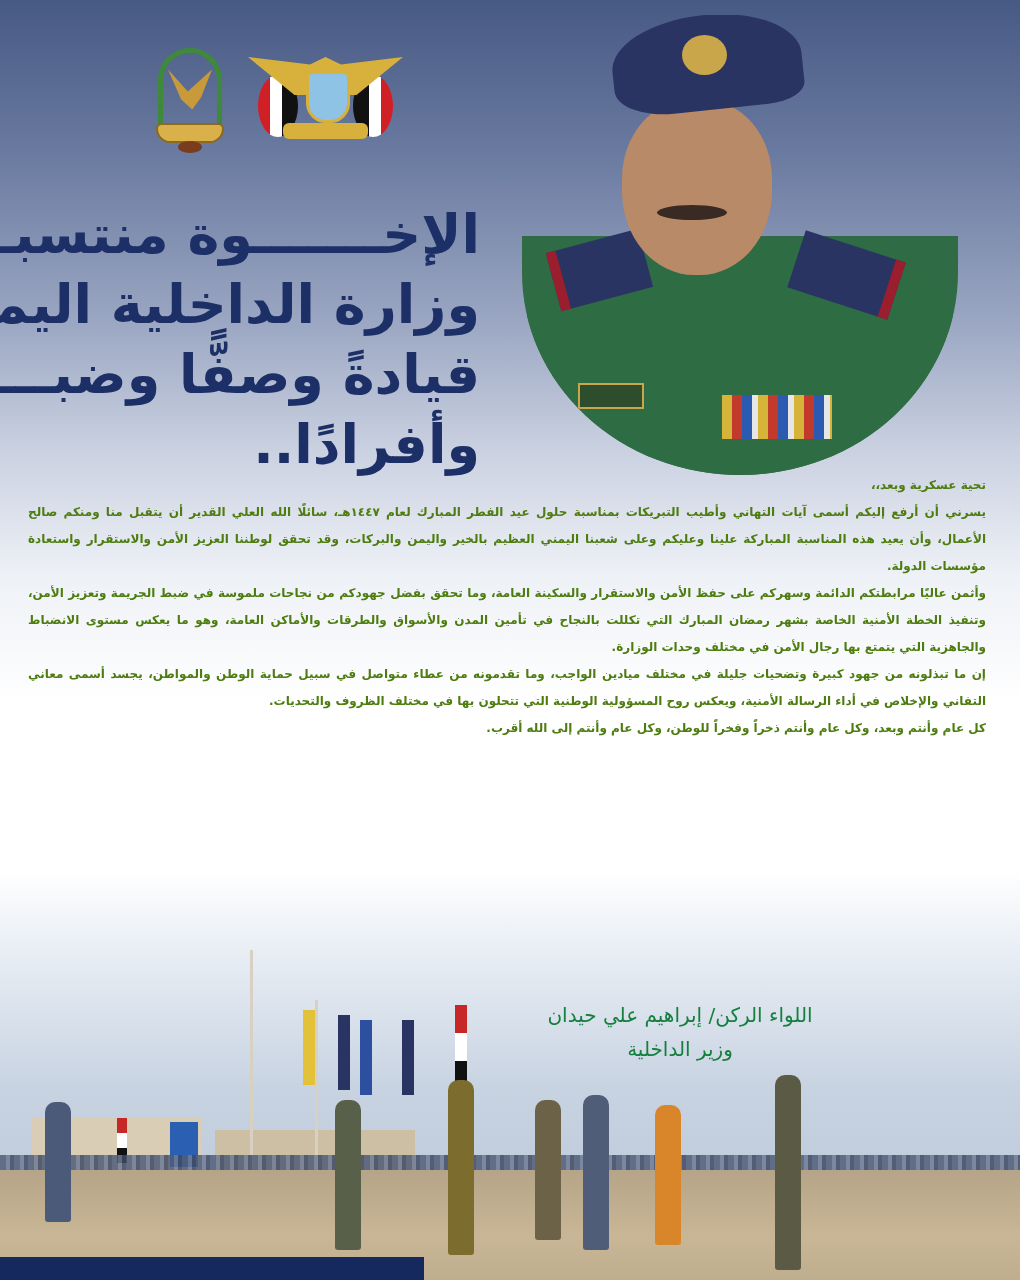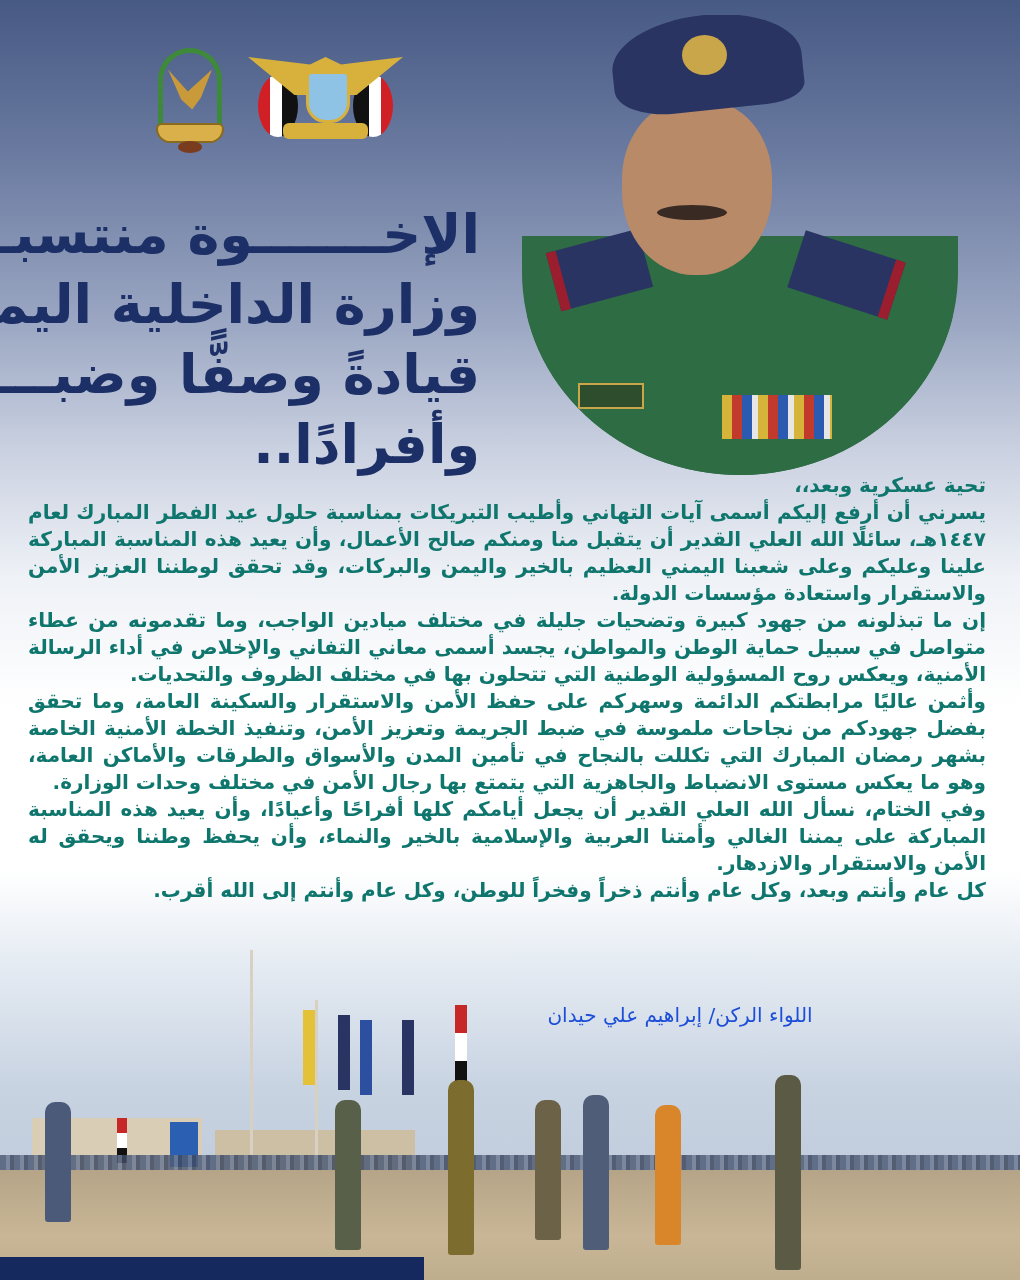--- a/index.html
+++ b/index.html
@@ -30,35 +30,35 @@
     .portrait .beret { position: absolute; top: 0; left: 90px; width: 190px; height: 95px; background: #2a3463; border-radius: 50% 50% 20% 30%; transform: rotate(-6deg); }
     .portrait .badge { position: absolute; top: 20px; left: 160px; width: 45px; height: 40px; border-radius: 50%; background: #c9a64a; }
     .portrait .face { position: absolute; top: 85px; left: 100px; width: 150px; height: 175px; background: #b98a68; border-radius: 45% 45% 48% 48%; }
     .portrait .mustache { position: absolute; top: 190px; left: 135px; width: 70px; height: 15px; background: #3a2a24; border-radius: 50%; }
     .portrait .uniform { position: absolute; top: 230px; left: 0; right: 0; bottom: 0; background: #2e6c44; border-radius: 40% 40% 0 0; }
     .portrait .epaulet-l { position: absolute; top: 225px; left: 30px; width: 85px; height: 60px; background: #2a3463; border-left: 10px solid #9b1e2e; transform: rotate(-15deg); }
     .portrait .epaulet-r { position: absolute; top: 230px; left: 272px; width: 95px; height: 60px; background: #2a3463; border-right: 10px solid #9b1e2e; transform: rotate(18deg); }
     .portrait .nametag { position: absolute; top: 368px; left: 56px; width: 62px; height: 22px; background: #2d4d2c; border: 2px solid #c9a64a; }
     .portrait .ribbons { position: absolute; top: 380px; left: 200px; width: 110px; height: 44px; background: repeating-linear-gradient(90deg, #d6b43a 0 10px, #c23a2c 10px 20px, #2a5bb1 20px 30px, #e6e6e6 30px 36px); }
 
-    .body-text { position: absolute; top: 472px; left: 28px; width: 958px; direction: rtl; text-align: justify; color: #0f766e; font-weight: bold; font-size: 20px; line-height: 27px; }
+    .body-text { position: absolute; top: 472px; left: 28px; width: 958px; direction: rtl; text-align: justify; color: #4d7c0f; font-weight: bold; font-size: 12px; line-height: 27px; }
     .body-text p { margin: 0; }
 
     .scene { position: absolute; left: 0; right: 0; top: 1060px; bottom: 0; }
     .scene .ground { position: absolute; left: 0; right: 0; top: 110px; bottom: 0; background: linear-gradient(180deg, #b5a487 0%, #c8b696 60%, #bfae8d 100%); }
     .scene .building { position: absolute; top: 58px; left: 32px; width: 170px; height: 58px; background: #d9cdb6; }
     .scene .building2 { position: absolute; top: 70px; left: 215px; width: 200px; height: 45px; background: #cdbfa4; }
     .scene .bflag { position: absolute; top: 58px; left: 117px; width: 10px; height: 45px; background: linear-gradient(180deg, #c62828 0 33%, #fff 33% 66%, #111 66%); }
     .scene .bbanner { position: absolute; top: 62px; left: 170px; width: 28px; height: 45px; background: #2b5fb2; }
     .scene .troops { position: absolute; top: 95px; left: 0; right: 0; height: 70px; background: repeating-linear-gradient(90deg, #4f5d78 0 6px, #6e7b94 6px 10px, #3f4a62 10px 14px); opacity: .85; }
     .scene .soldier { position: absolute; width: 26px; border-radius: 10px 10px 3px 3px; }
     .scene .pole { position: absolute; width: 3px; background: #d8d0c0; }
     .scene .flag { position: absolute; width: 12px; height: 75px; }
 
-    .signature { position: absolute; top: 998px; left: 545px; width: 270px; direction: rtl; text-align: center; color: #1d4ed8; font-size: 20px; line-height: 34px; }
+    .signature { position: absolute; top: 998px; left: 545px; width: 270px; direction: rtl; text-align: center; color: #15803d; font-size: 20px; line-height: 34px; }
     .bottom-bar { position: absolute; left: 0; top: 1257px; width: 424px; height: 23px; background: #16295e; }
   </style>
 </head>
 <body>
 
 <div class="logos">
   <div class="emblem-ministry">
     <div class="wreath"></div>
       <div class="eagle"></div>
       <div class="banner"></div>
@@ -111,23 +111,23 @@
   <div class="soldier" style="left:655px; top:45px; height:140px; background:#d9862b;"></div>
   <div class="soldier" style="left:775px; top:15px; height:195px; background:#5b5a44;"></div>
   <div class="soldier" style="left:535px; top:40px; height:140px; background:#6b6248;"></div>
   <div class="soldier" style="left:335px; top:40px; height:150px; background:#59604a;"></div>
   <div class="soldier" style="left:45px; top:42px; height:120px; background:#4c5a7a;"></div>
 </div>
 
 <div class="body-text">
   <p>تحية عسكرية وبعد،،</p>
   <p>يسرني أن أرفع إليكم أسمى آيات التهاني وأطيب التبريكات بمناسبة حلول عيد الفطر المبارك لعام ١٤٤٧هـ، سائلًا الله العلي القدير أن يتقبل منا ومنكم صالح الأعمال، وأن يعيد هذه المناسبة المباركة علينا وعليكم وعلى شعبنا اليمني العظيم بالخير واليمن والبركات، وقد تحقق لوطننا العزيز الأمن والاستقرار واستعادة مؤسسات الدولة.</p>
+  <p>وأثمن عاليًا مرابطتكم الدائمة وسهركم على حفظ الأمن والاستقرار والسكينة العامة، وما تحقق بفضل جهودكم من نجاحات ملموسة في ضبط الجريمة وتعزيز الأمن، وتنفيذ الخطة الأمنية الخاصة بشهر رمضان المبارك التي تكللت بالنجاح في تأمين المدن والأسواق والطرقات والأماكن العامة، وهو ما يعكس مستوى الانضباط والجاهزية التي يتمتع بها رجال الأمن في مختلف وحدات الوزارة.</p>
   <p>إن ما تبذلونه من جهود كبيرة وتضحيات جليلة في مختلف ميادين الواجب، وما تقدمونه من عطاء متواصل في سبيل حماية الوطن والمواطن، يجسد أسمى معاني التفاني والإخلاص في أداء الرسالة الأمنية، ويعكس روح المسؤولية الوطنية التي تتحلون بها في مختلف الظروف والتحديات.</p>
-  <p>وأثمن عاليًا مرابطتكم الدائمة وسهركم على حفظ الأمن والاستقرار والسكينة العامة، وما تحقق بفضل جهودكم من نجاحات ملموسة في ضبط الجريمة وتعزيز الأمن، وتنفيذ الخطة الأمنية الخاصة بشهر رمضان المبارك التي تكللت بالنجاح في تأمين المدن والأسواق والطرقات والأماكن العامة، وهو ما يعكس مستوى الانضباط والجاهزية التي يتمتع بها رجال الأمن في مختلف وحدات الوزارة.</p>
-  <p>وفي الختام، نسأل الله العلي القدير أن يجعل أيامكم كلها أفراحًا وأعيادًا، وأن يعيد هذه المناسبة المباركة على يمننا الغالي وأمتنا العربية والإسلامية بالخير والنماء، وأن يحفظ وطننا ويحقق له الأمن والاستقرار والازدهار.</p>
   <p>كل عام وأنتم وبعد، وكل عام وأنتم ذخراً وفخراً للوطن، وكل عام وأنتم إلى الله أقرب.</p>
 </div>
 
 <div class="signature">
   <div>اللواء الركن/ إبراهيم علي حيدان</div>
+  <div>وزير الداخلية</div>
 </div>
 
 <div class="bottom-bar"></div>
 
 </body></html>

